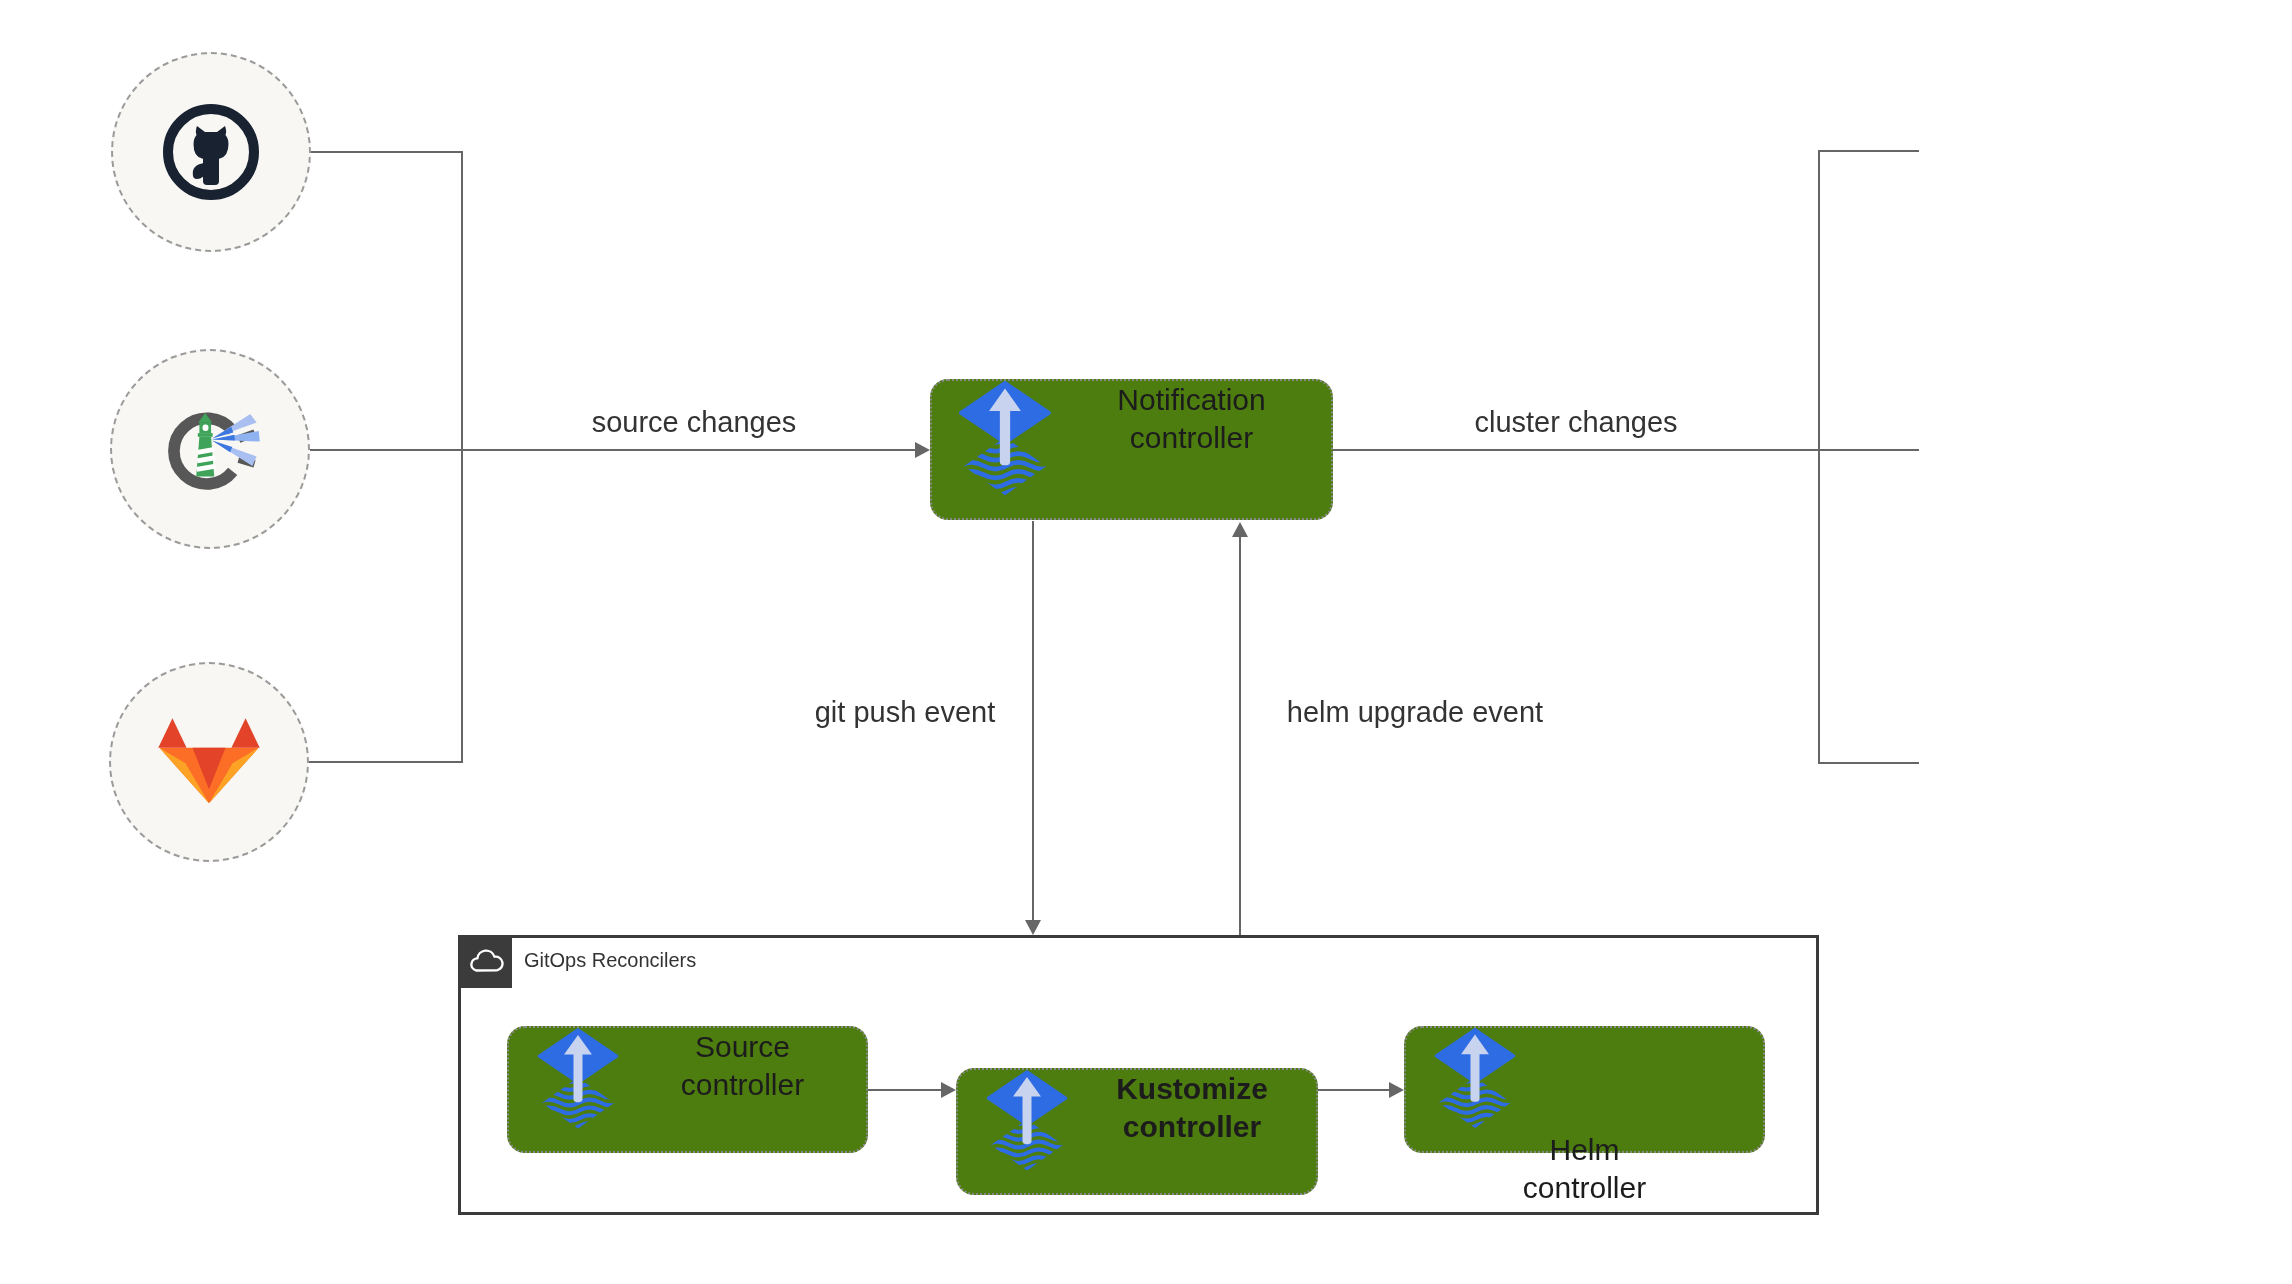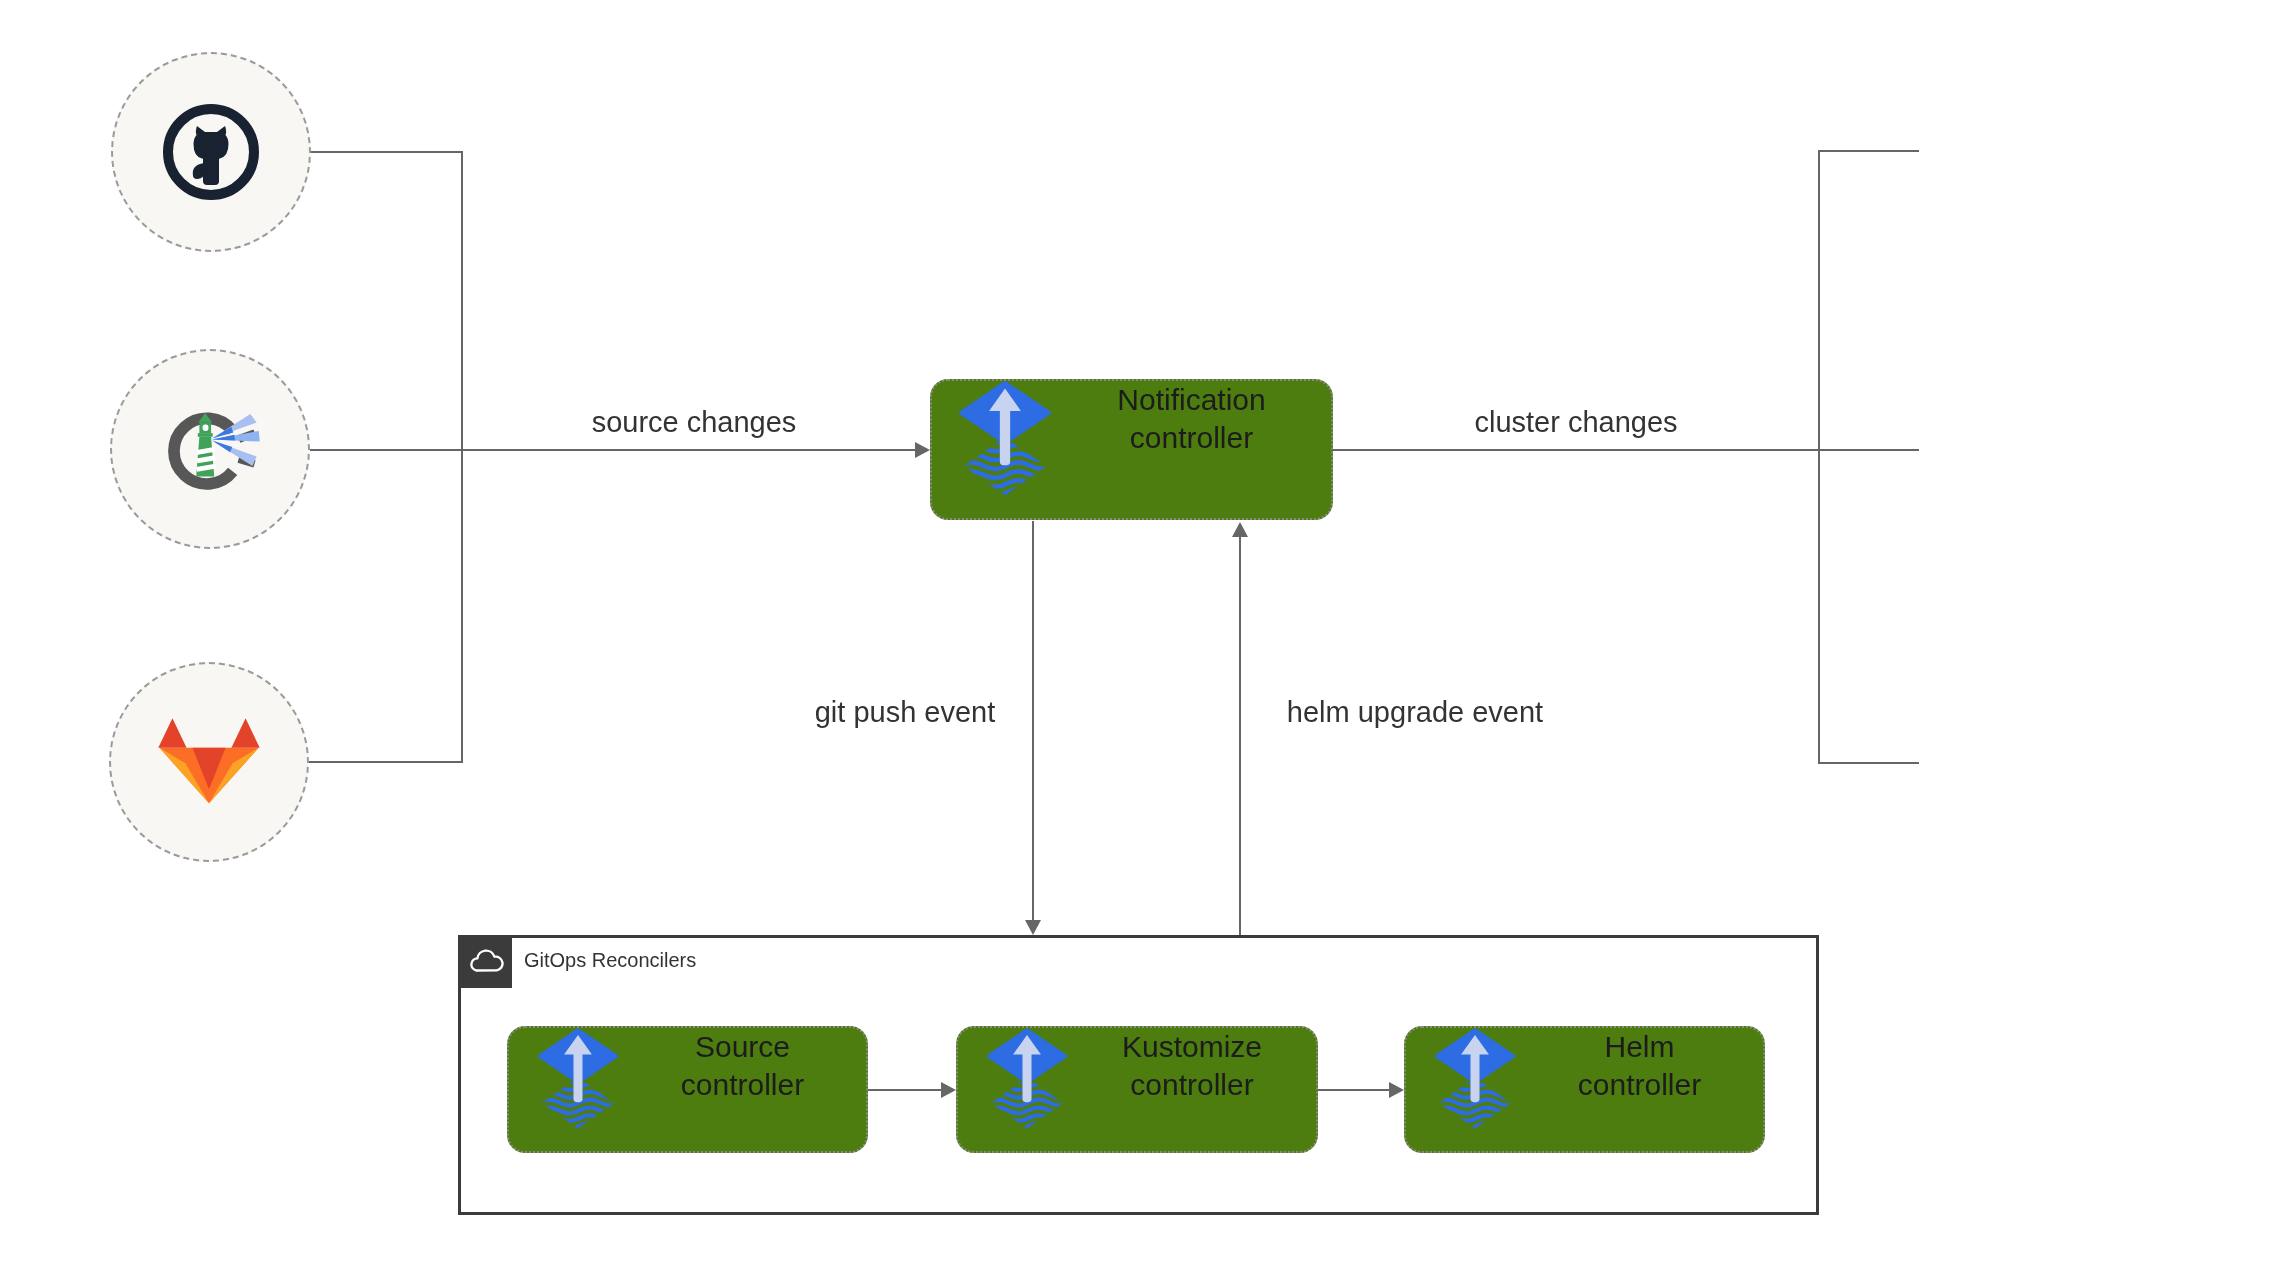--- a/index.html
+++ b/index.html
@@ -204,21 +204,21 @@
 </div>
     <div class="ctrl-label">
       <div>Source</div>
       <div>controller</div>
     </div>
   </div>
 
   <div class="line" style="left:868px;top:1089px;width:74px;height:2px;"></div>
   <div class="ah-right" style="left:941px;top:1082px;"></div>
 
-  <div class="ctrl-box" style="left:956px;top:1026px;width:362px;height:127px;">
+  <div class="ctrl-box" style="left:956px;top:1068px;width:362px;height:127px;font-weight:bold;">
     <div class="flux-slot" style="width:82px;height:104px;margin-left:28px;">
   <svg viewBox="0 0 100 126" width="100%" height="100%">
     <polygon points="50,2 97,34 50,66 3,34" fill="#2e6ce4" stroke="#2e6ce4" stroke-width="4" stroke-linejoin="round"></polygon>
     <g>
       <clipPath id="fluxclip-2">
         <polygon points="50,60 94,91 50,122 6,91"></polygon>
       </clipPath>
       <g clip-path="url(#fluxclip-2)" stroke="#2e6ce4" stroke-width="5" fill="none">
         <path d="M2 62 q 12 -7 25 0 t 25 0 t 25 0 t 25 0"></path>
         <path d="M2 71.5 q 12 -7 25 0 t 25 0 t 25 0 t 25 0"></path>
@@ -235,21 +235,21 @@
 </div>
     <div class="ctrl-label">
       <div>Kustomize</div>
       <div>controller</div>
     </div>
   </div>
 
   <div class="line" style="left:1318px;top:1089px;width:72px;height:2px;"></div>
   <div class="ah-right" style="left:1389px;top:1082px;"></div>
 
-  <div class="ctrl-box" style="left:1404px;top:1026px;width:361px;height:127px;">
+  <div class="ctrl-box" style="left:1404px;top:1026px;width:361px;height:127px;flex-direction:column;">
     <div class="flux-slot" style="width:82px;height:104px;margin-left:28px;">
   <svg viewBox="0 0 100 126" width="100%" height="100%">
     <polygon points="50,2 97,34 50,66 3,34" fill="#2e6ce4" stroke="#2e6ce4" stroke-width="4" stroke-linejoin="round"></polygon>
     <g>
       <clipPath id="fluxclip-3">
         <polygon points="50,60 94,91 50,122 6,91"></polygon>
       </clipPath>
       <g clip-path="url(#fluxclip-3)" stroke="#2e6ce4" stroke-width="5" fill="none">
         <path d="M2 62 q 12 -7 25 0 t 25 0 t 25 0 t 25 0"></path>
         <path d="M2 71.5 q 12 -7 25 0 t 25 0 t 25 0 t 25 0"></path>

